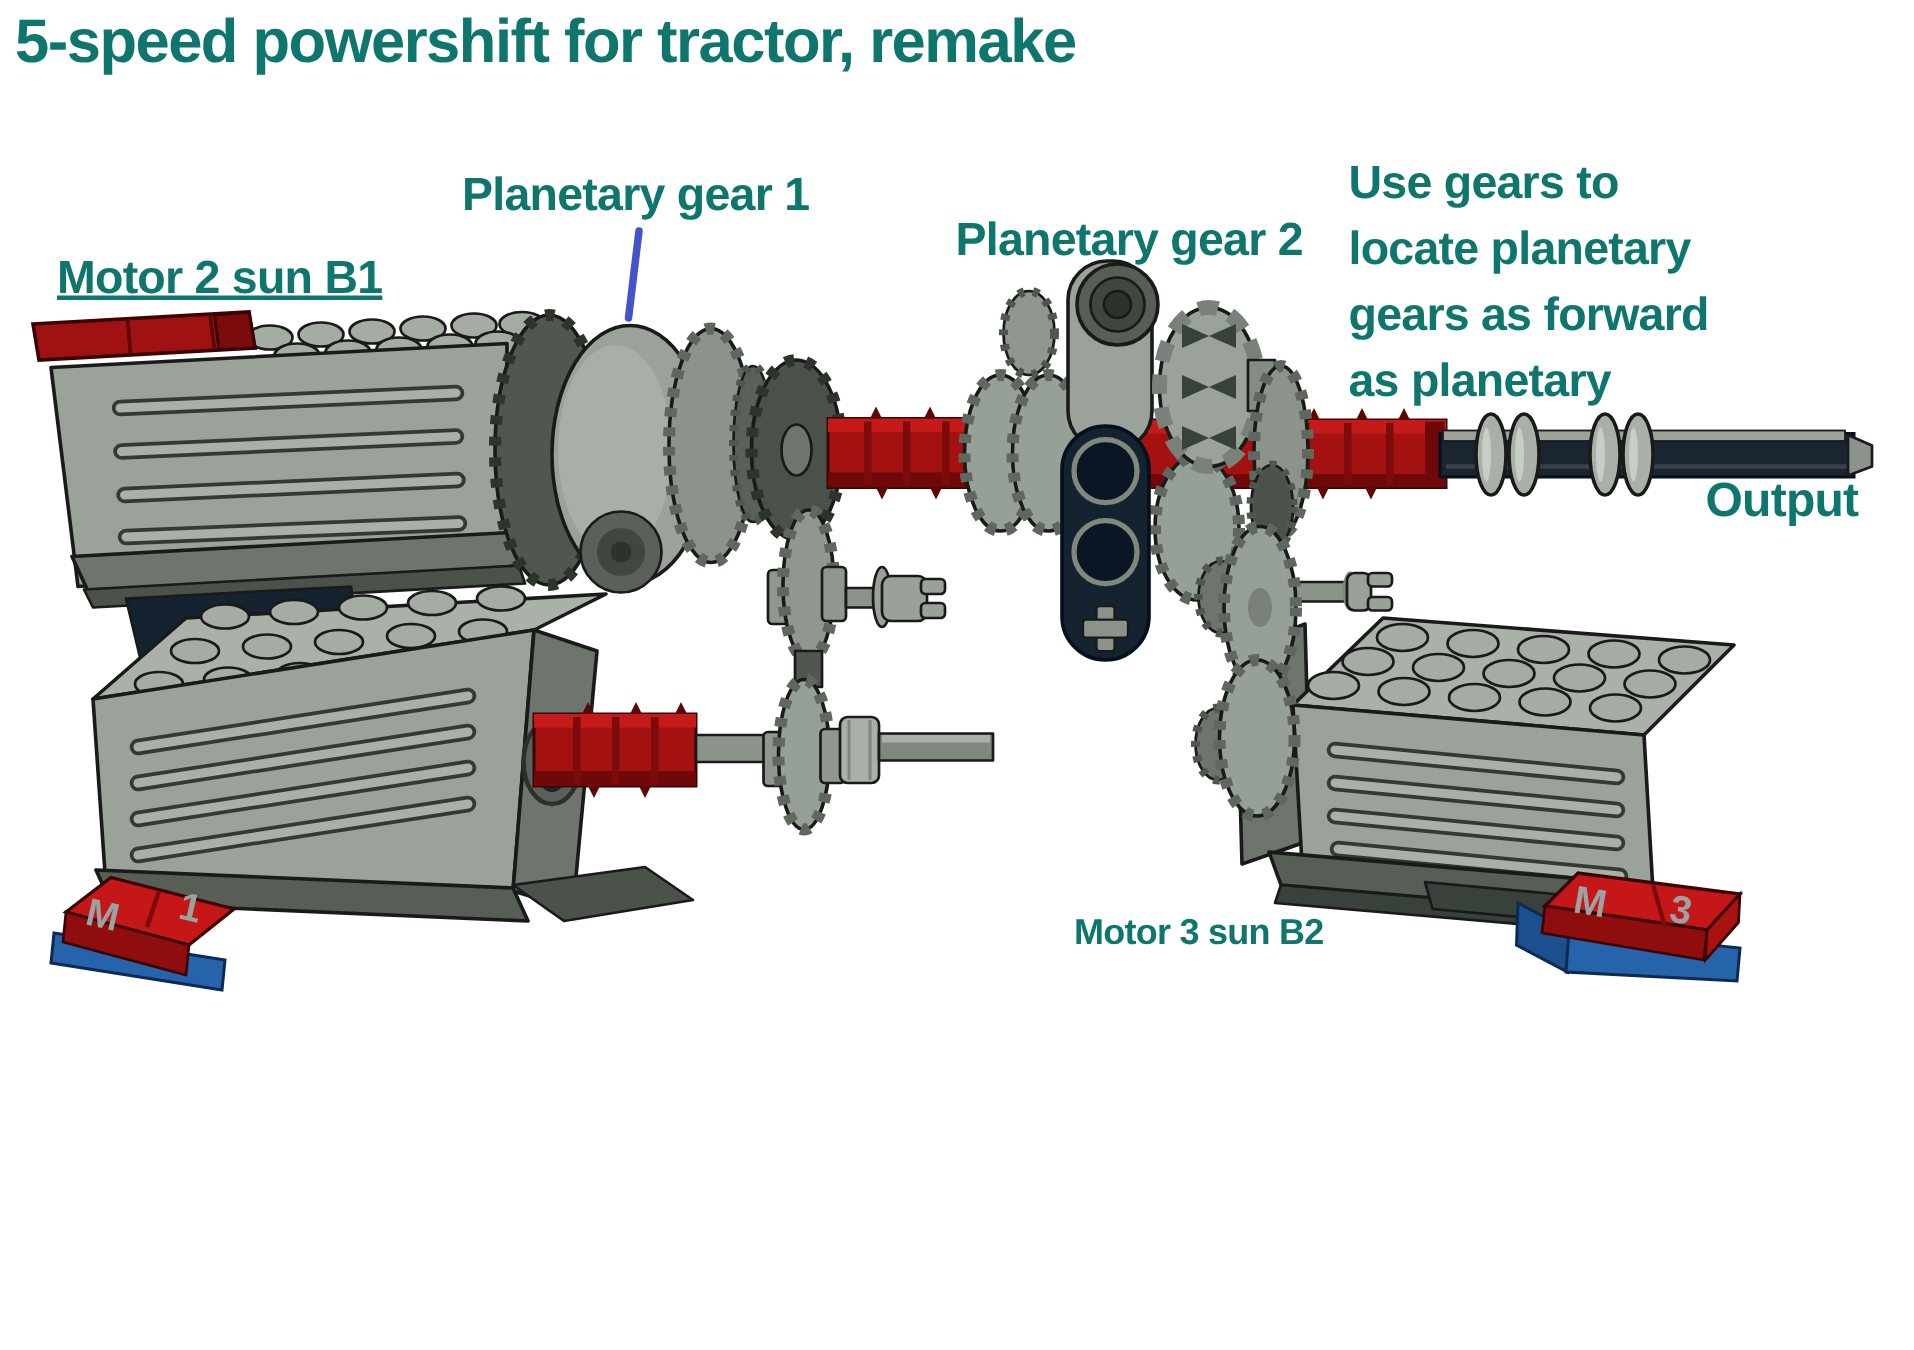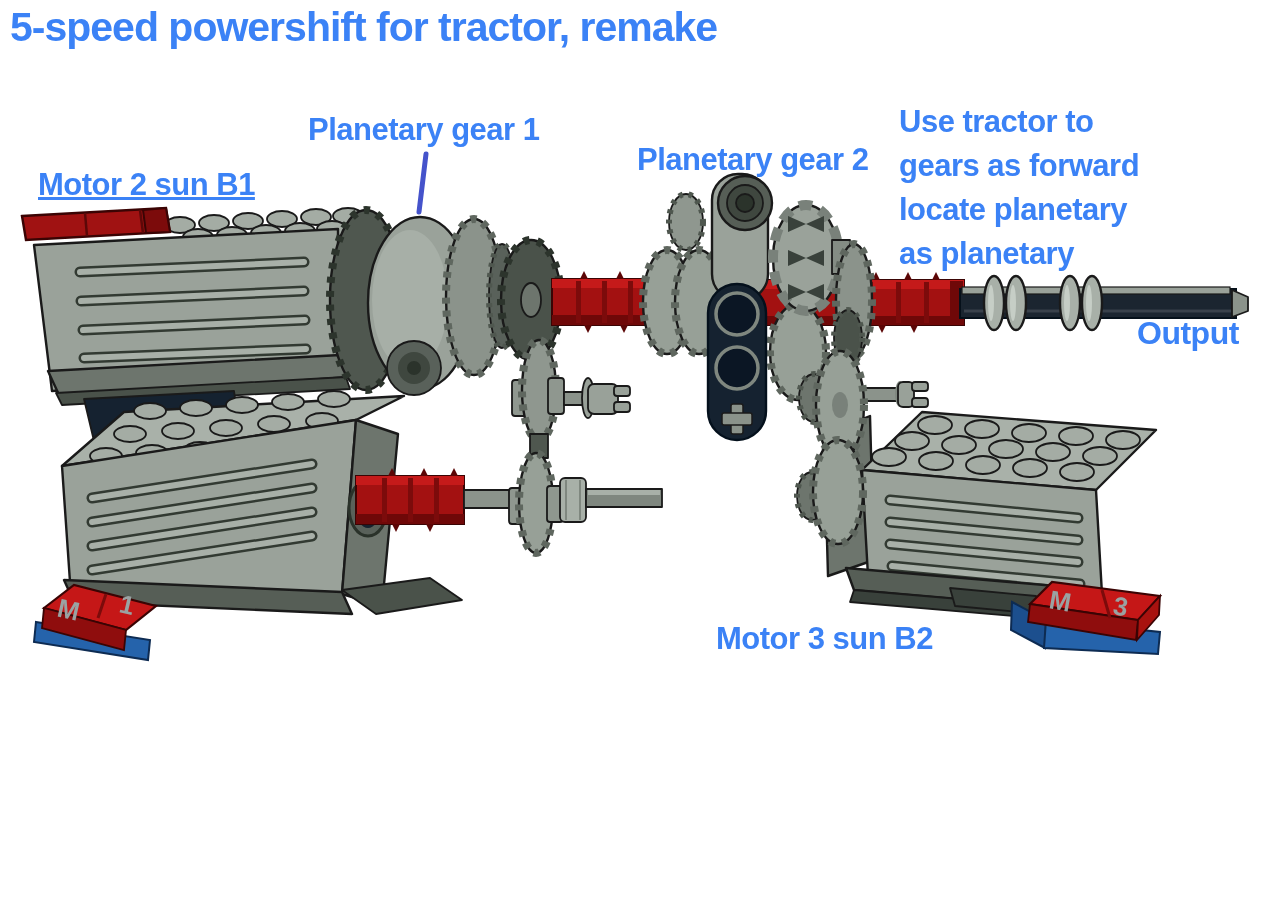--- a/index.html
+++ b/index.html
@@ -1,28 +1,28 @@
 <!DOCTYPE html>
 <html><head>
 <meta charset="utf-8">
 <style>
   html,body{margin:0;padding:0;background:#fff;}
   .stage{position:relative;width:1276px;height:900px;background:#ffffff;overflow:hidden;
          font-family:"Liberation Sans",sans-serif;}
   .stage svg{position:absolute;left:0;top:0;}
-  .lbl{position:absolute;font-weight:bold;color:#3b82f6;white-space:nowrap;letter-spacing:-0.5px;}
+  .lbl{position:absolute;font-weight:bold;color:#0f766e;white-space:nowrap;letter-spacing:-0.5px;}
   .title{left:10px;top:4px;font-size:41px;letter-spacing:-1px;}
   .l-motor2{left:38px;top:167px;font-size:31px;text-decoration:underline;}
   .l-pg1{left:308px;top:112px;font-size:31px;}
   .l-pg2{left:637px;top:126px;font-size:31px;margin-top:16px;}
   .l-note{left:899px;top:100px;font-size:31px;line-height:44px;}
   .l-note div{white-space:nowrap;}
   .l-output{left:1137px;top:315px;font-size:32px;text-align:center;}
   .l-motor1{left:200px;top:608px;font-size:31px;}
-  .l-motor3{left:716px;top:608px;font-size:31px;margin-top:13px;}
+  .l-motor3{left:716px;top:608px;font-size:24px;}
 
   
   .o{stroke:#1a1a1a;stroke-width:2.4;stroke-linejoin:round;}
   .o2{stroke:#1a1a1a;stroke-width:1.8;stroke-linejoin:round;}
   .fL{fill:#9aa29a;} .fT{fill:#a9b1a9;} .fS{fill:#6d756d;} .fD{fill:#565e56;}
   .fG{fill:#97a097;} .fG2{fill:#8f978f;} .fN{fill:#152230;} .fStud{fill:#a4aca4;}
   .tL{fill:none;stroke:#5f675f;stroke-width:8;stroke-dasharray:6 7;}
   .tD{fill:none;stroke:#2c342c;stroke-width:8;stroke-dasharray:6 8;}
   .tS{fill:none;stroke:#4f574f;stroke-width:6;stroke-dasharray:4 6;}
   .tK{fill:none;stroke:#79817a;stroke-width:10;stroke-dasharray:13 9;}
@@ -336,20 +336,20 @@
   </g>
 
   <line x1="426" y1="154" x2="419" y2="212" stroke="#4553cb" stroke-width="5" stroke-linecap="round"></line>
 </svg>
 
   <div class="lbl title">5-speed powershift for tractor, remake</div>
   <div class="lbl l-motor2">Motor 2 sun B1</div>
   <div class="lbl l-pg1">Planetary gear 1</div>
   <div class="lbl l-pg2">Planetary gear 2</div>
   <div class="lbl l-note">
-    <div>Use tractor to</div>
+    <div>Use gears to</div>
+    <div>locate planetary</div>
     <div>gears as forward</div>
-    <div>locate planetary</div>
     <div>as planetary</div>
   </div>
   <div class="lbl l-output">Output</div>
   <div class="lbl l-motor3">Motor 3 sun B2</div>
 </div>
 
 </body></html>

